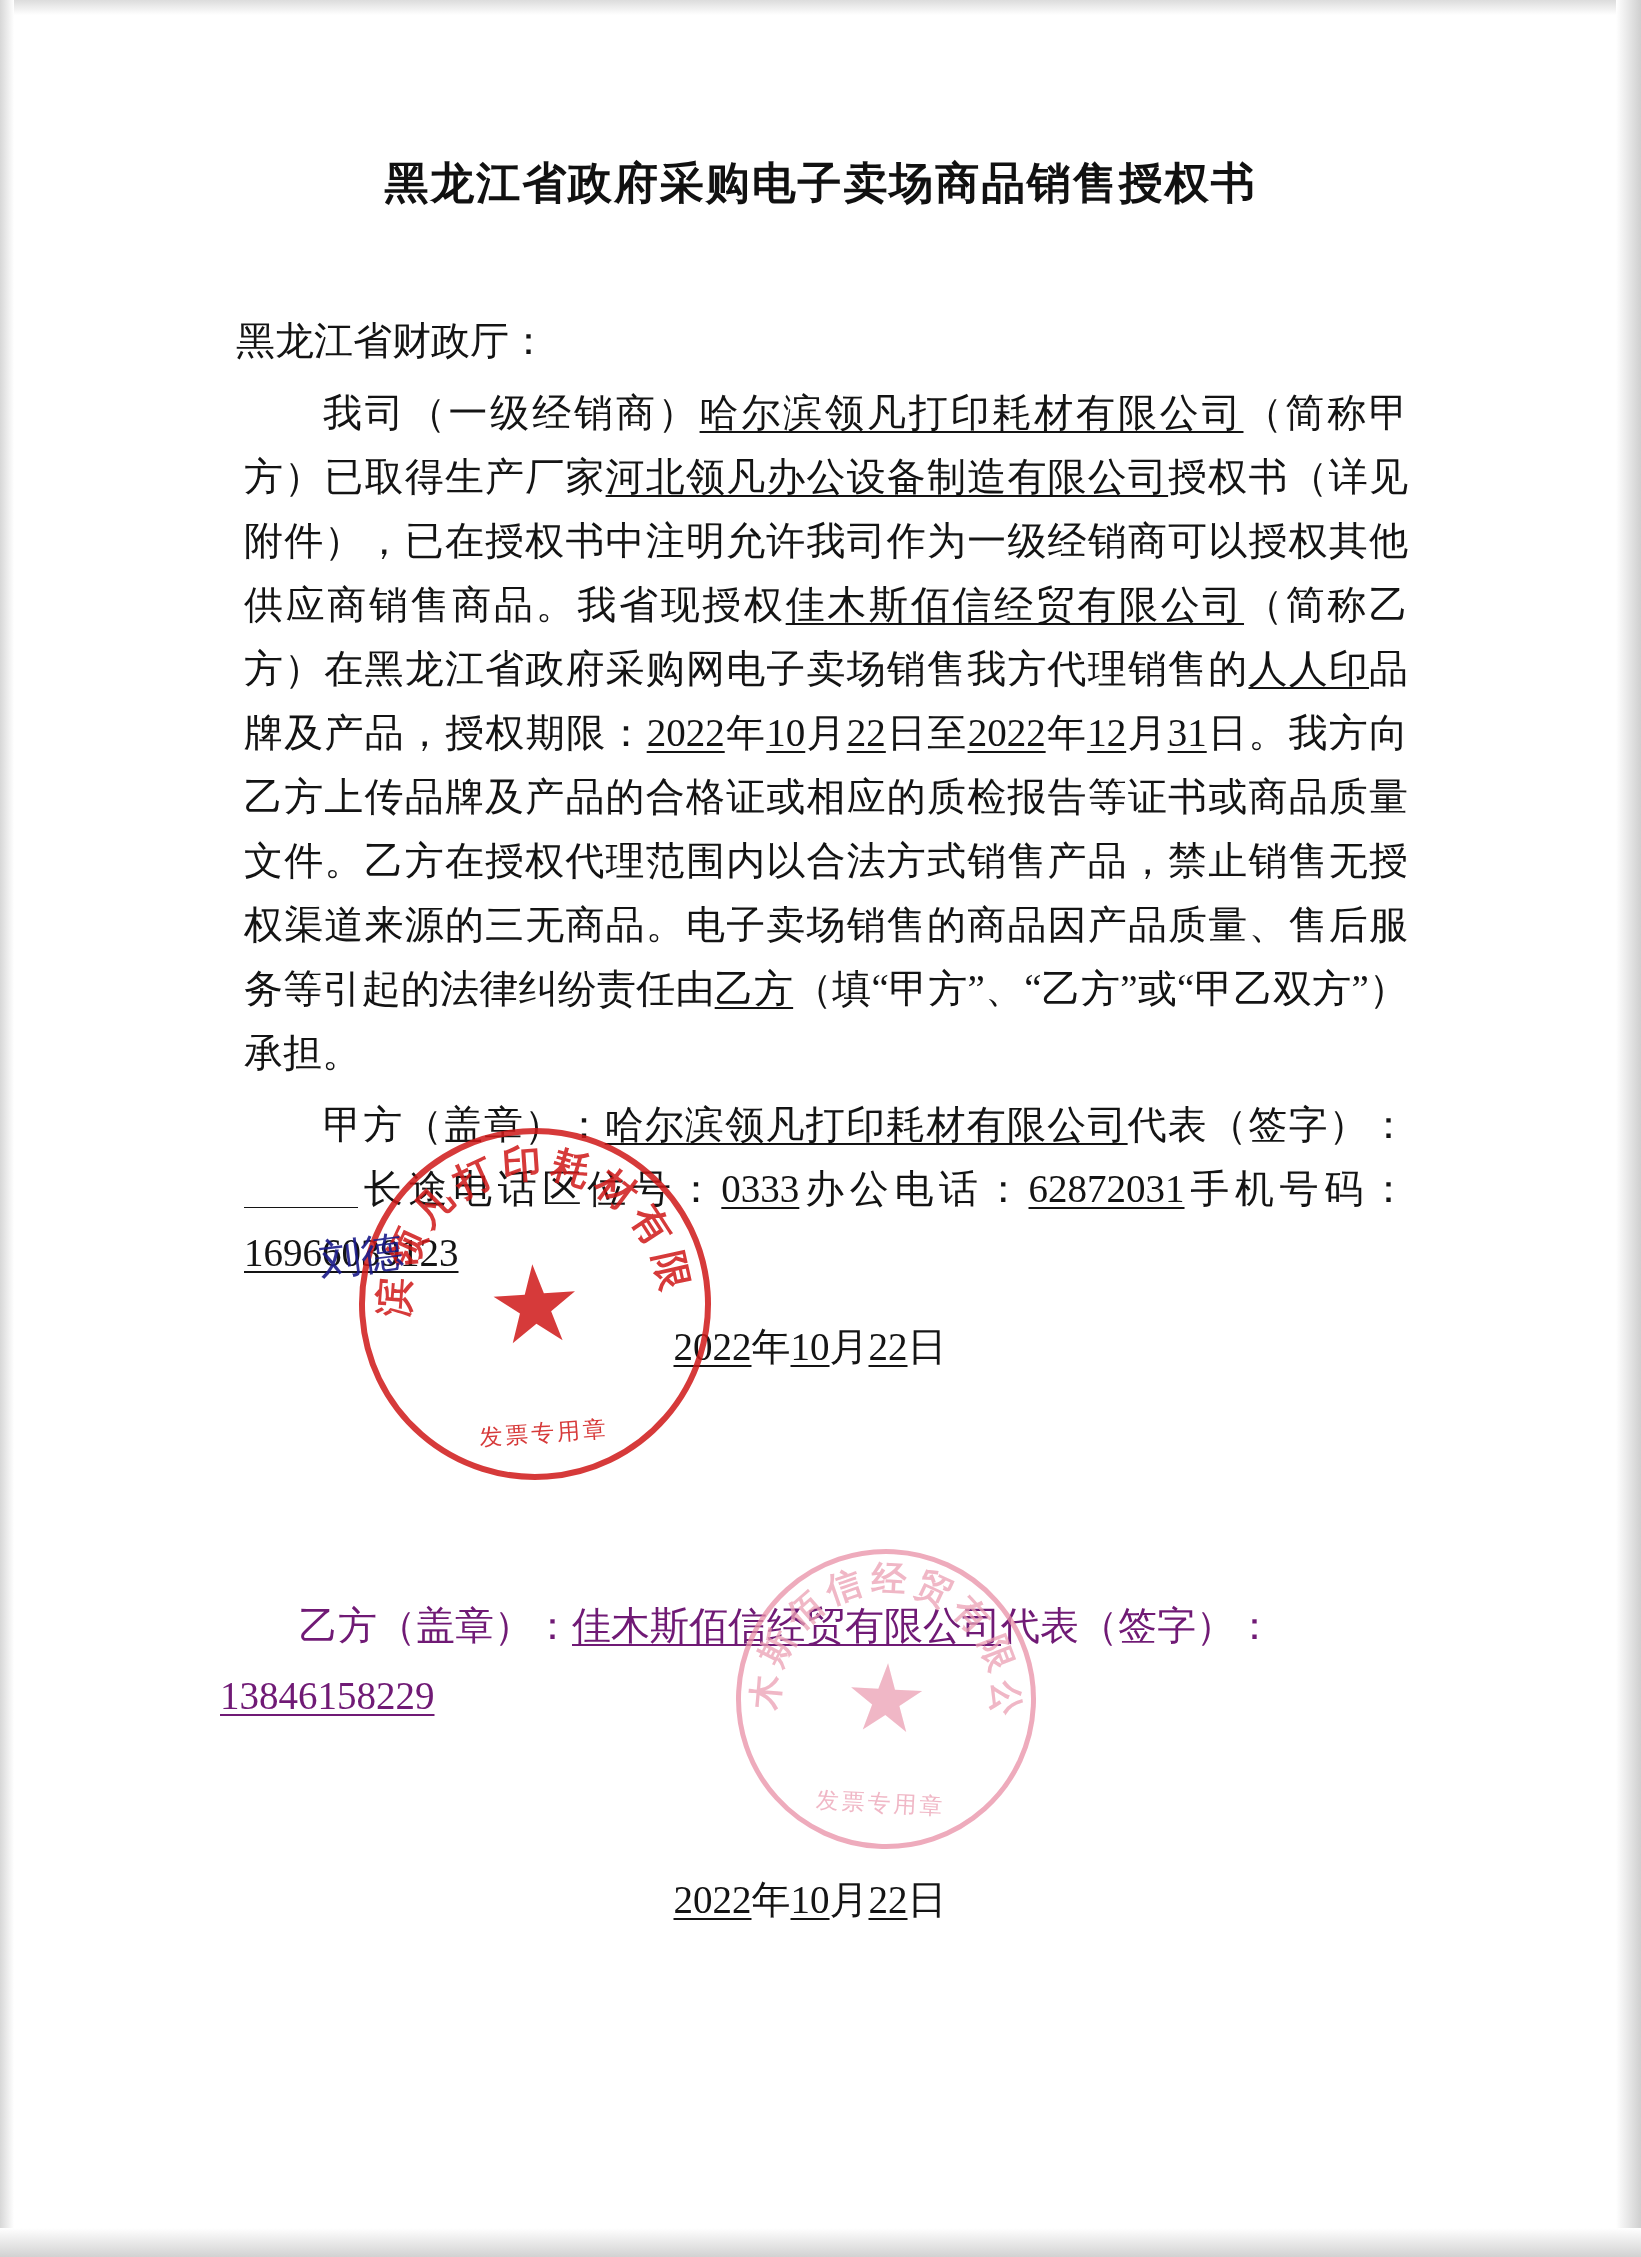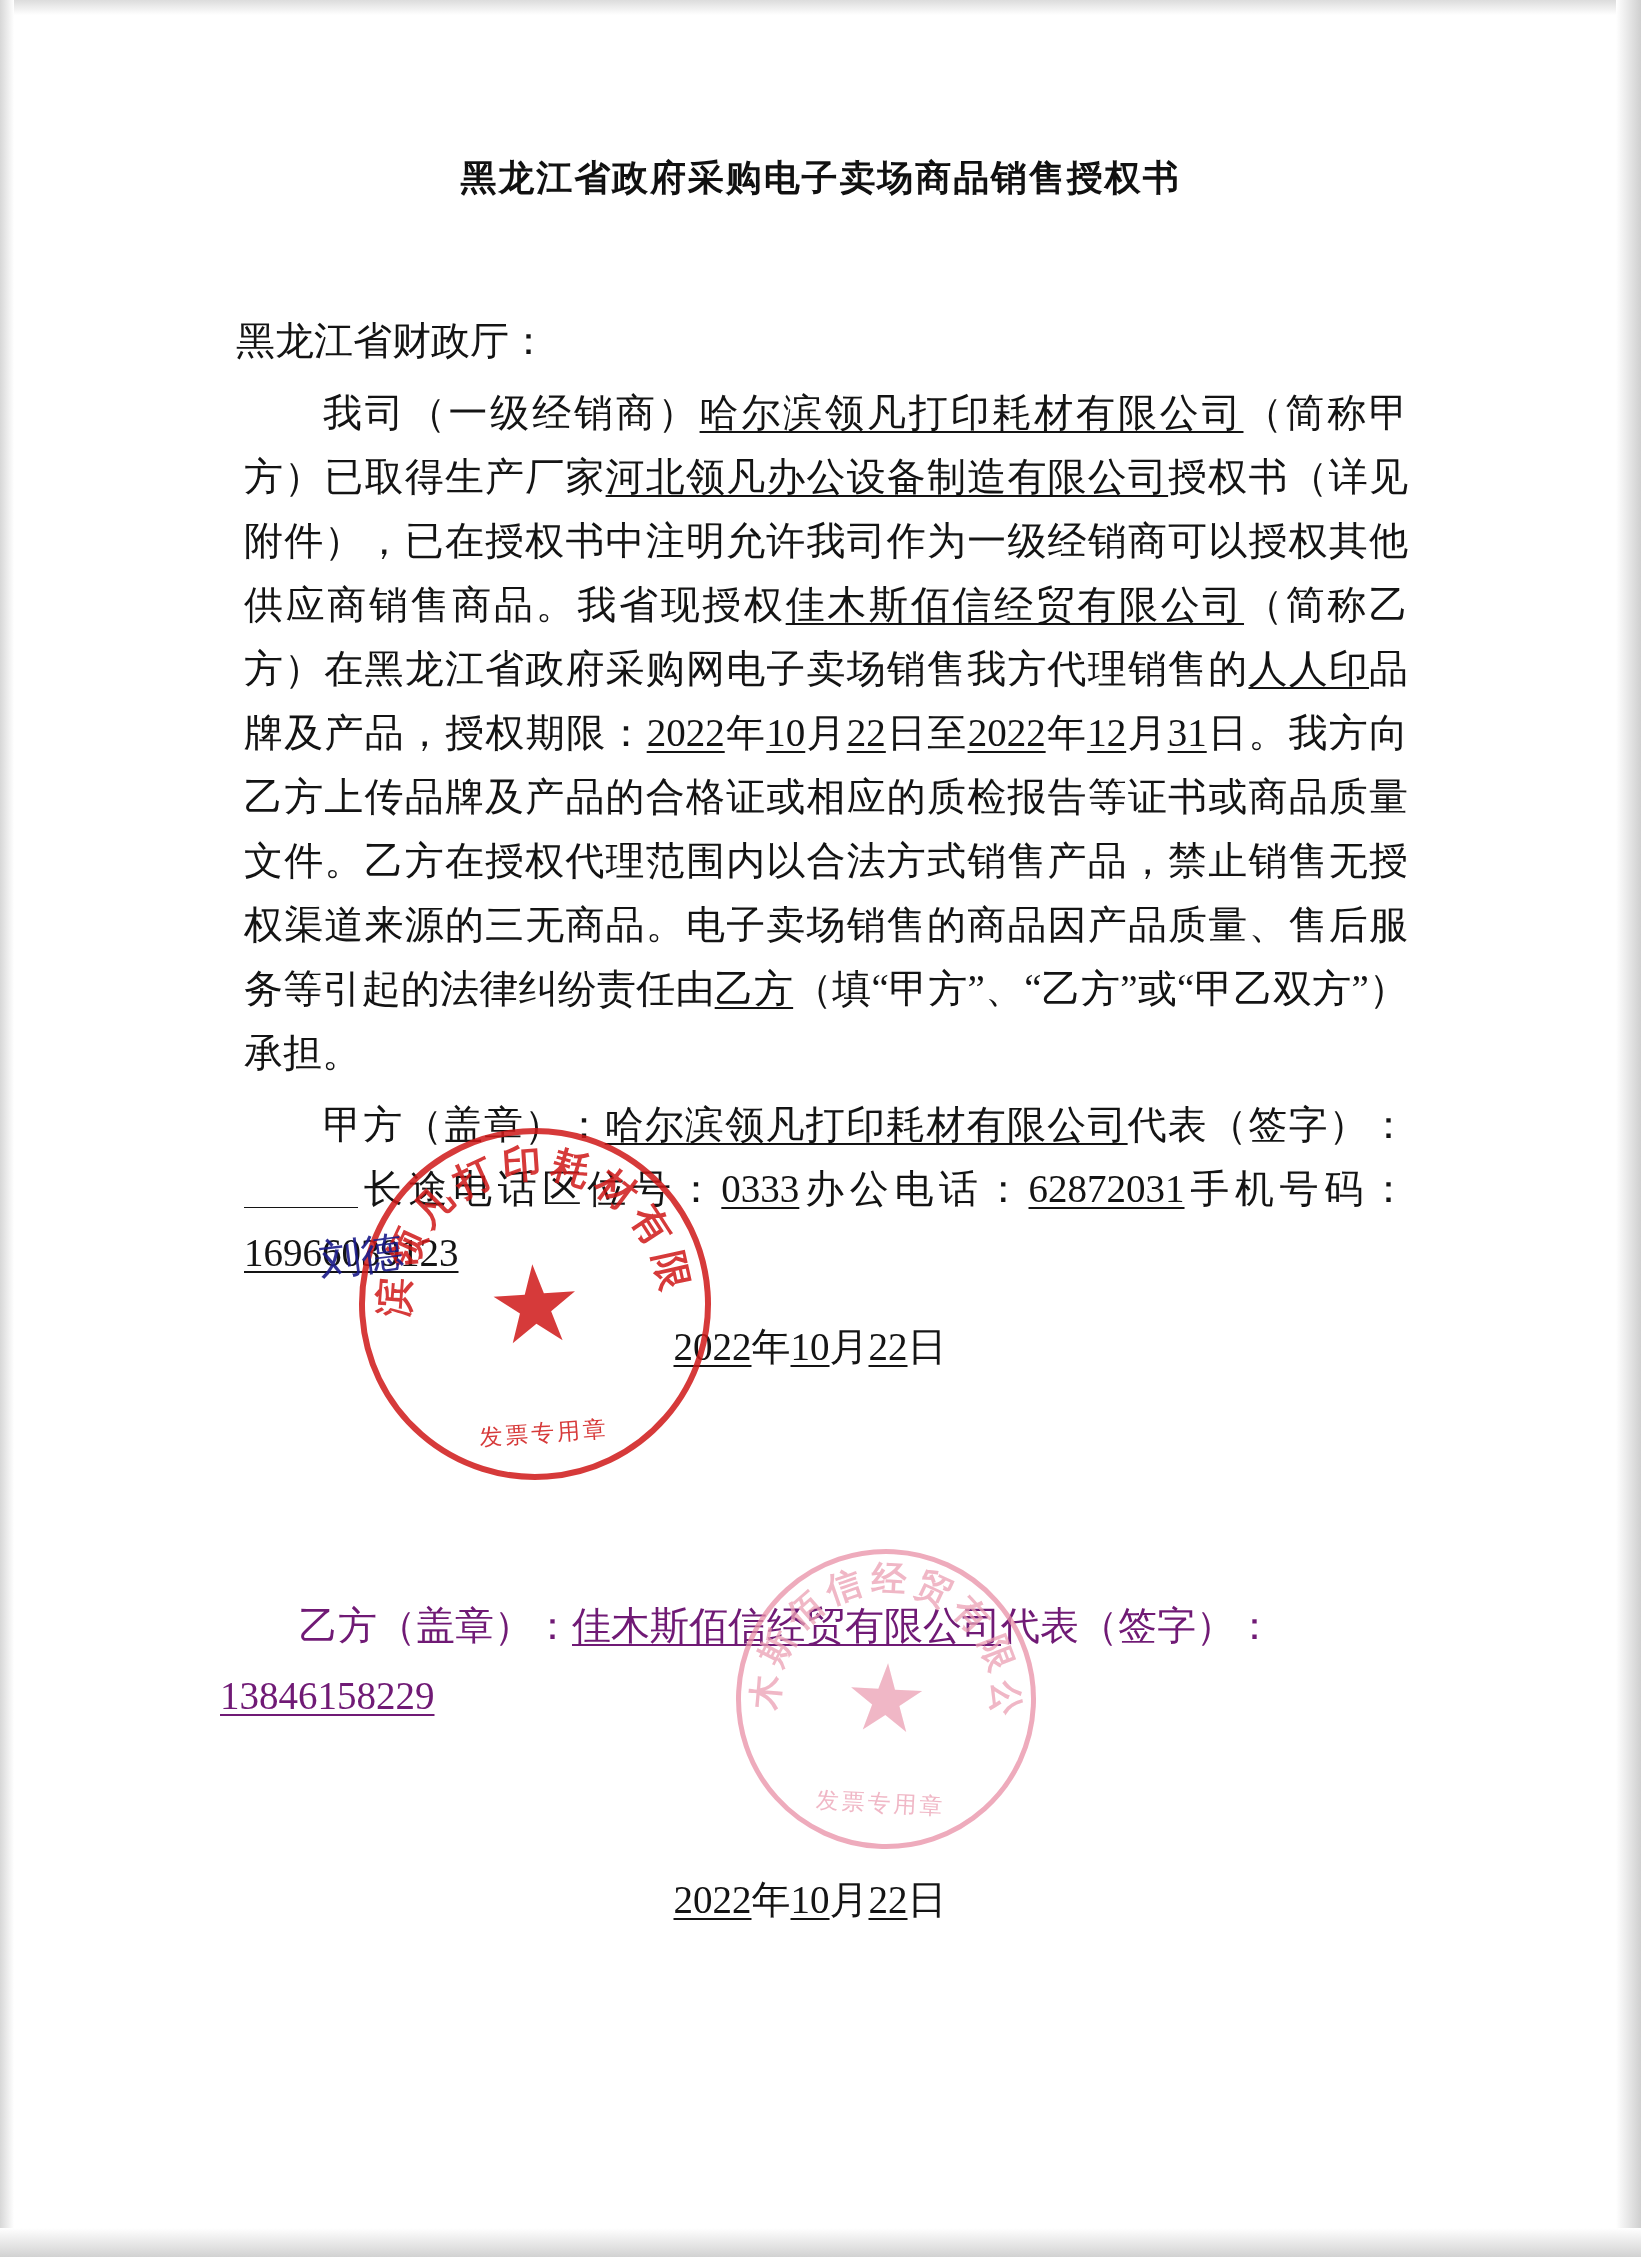--- a/index.html
+++ b/index.html
@@ -39,21 +39,21 @@
     background: linear-gradient(0deg, #d2d2d2 0%, #ffffff 100%);
   }
 
   .doc-title {
     position: absolute;
     left: 0; top: 154px;
     width: 1641px;
     text-align: center;
     font-family: "Liberation Sans", "DejaVu Sans", sans-serif;
     font-weight: bold;
-    font-size: 36px;
+    font-size: 44px;
     letter-spacing: 1.9px;
     color: #111111;
   }
 
   .body-block {
     position: absolute;
     left: 236px;
     top: 309px;
     width: 1180px;
     font-size: 39px;

